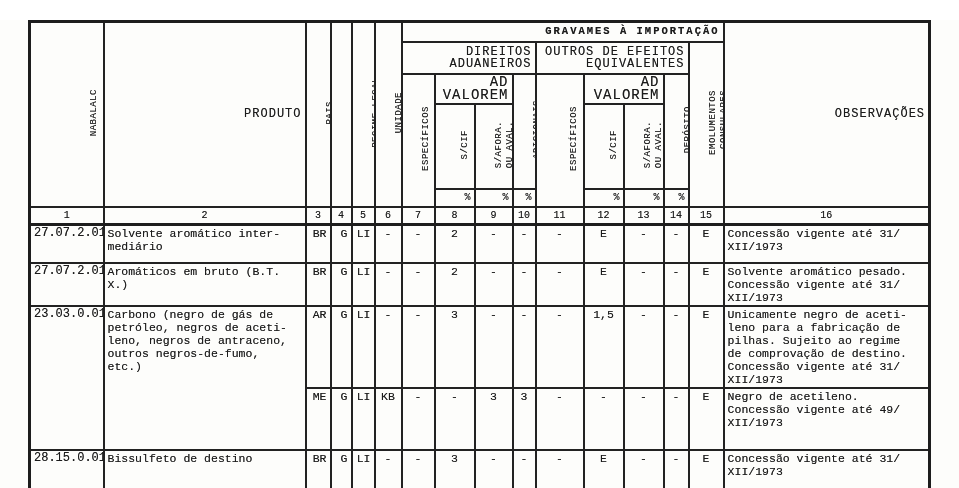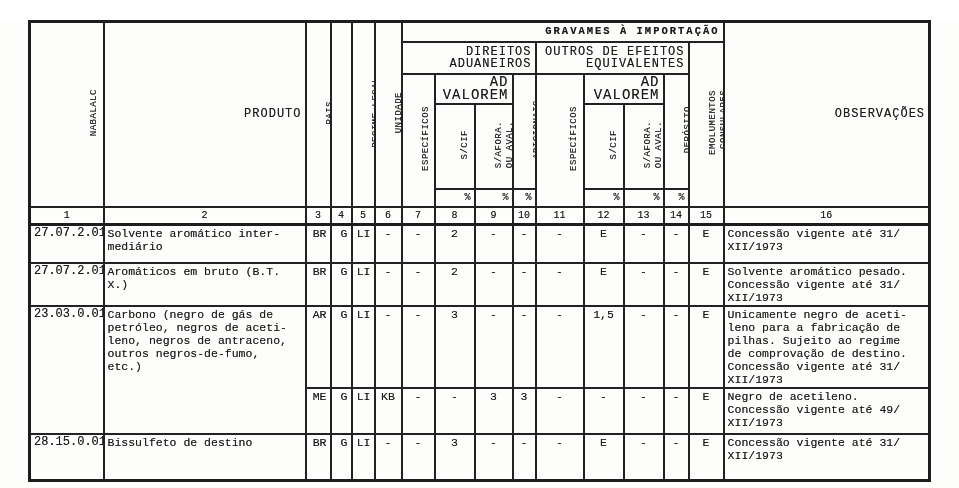--- a/index.html
+++ b/index.html
@@ -182,21 +182,21 @@
     <td class="val">-</td>
     <td class="val">E</td>
     <td class="obs">Unicamente negro de aceti-
 leno para a fabricação de
 pilhas. Sujeito ao regime
 de comprovação de destino.
 Concessão vigente até 31/
 XII/1973</td>
   </tr>
 
-  <tr style="height:46px">
+  <tr style="height:62px">
     <td class="ctr">ME</td>
     <td class="ctr">G</td>
     <td class="ctr">LI</td>
     <td class="val">KB</td>
     <td class="val">-</td>
     <td class="val">-</td>
     <td class="val">3</td>
     <td class="val">3</td>
     <td class="val">-</td>
     <td class="val">-</td>

